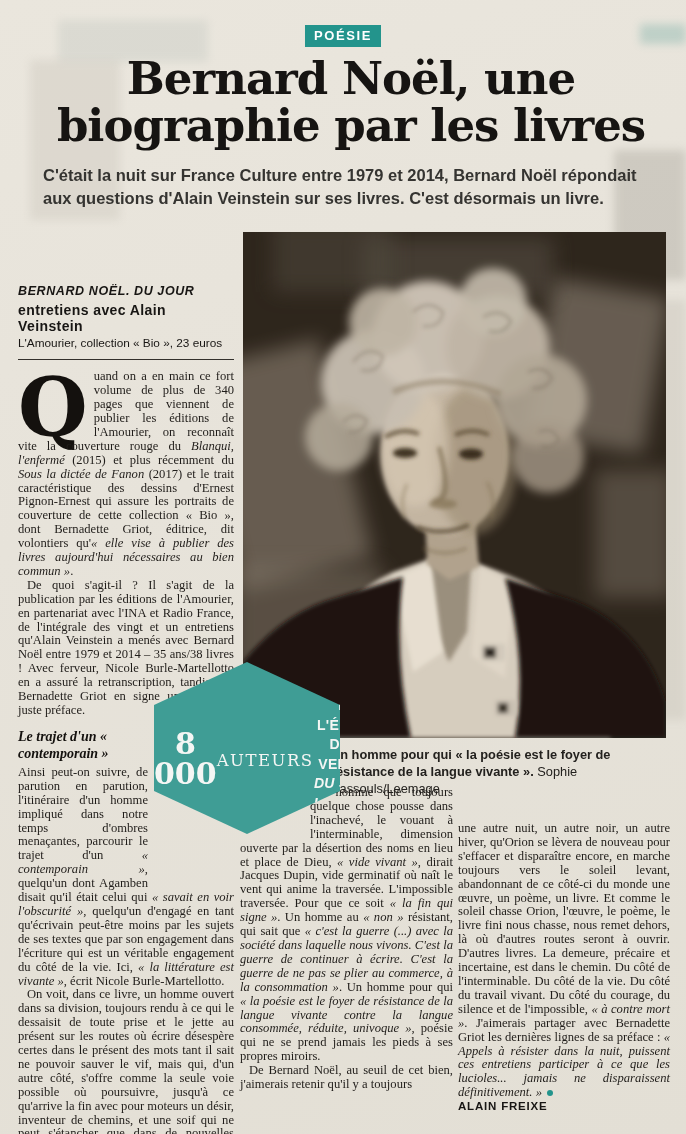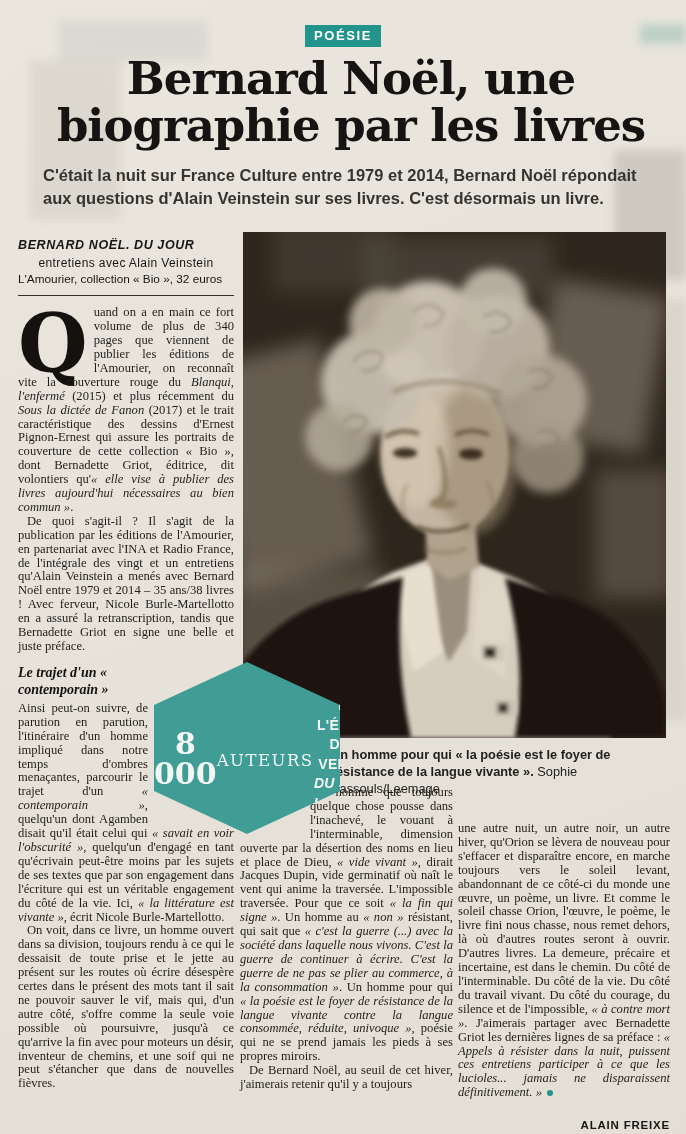--- a/index.html
+++ b/index.html
@@ -32,23 +32,23 @@
     font-size:45px; line-height:1.04; letter-spacing:-1px; color:#161412;padding-left:32px;
   }
   .standfirst{
     position:absolute; left:43px; top:164px; width:600px; text-align:left;
     font-family:"Liberation Sans", sans-serif; font-weight:bold;
     font-size:16.5px; line-height:1.38; color:#353431;
   }
 
   
   .left-col{ position:absolute; left:18px; top:237px; width:216px; }
-  .book-info{ font-family:"Liberation Sans", sans-serif; color:#181614; }
+  .book-info{ font-family:"Liberation Sans", sans-serif; color:#181614;margin-top:46px; }
   .bi-title{ font-weight:bold; font-style:italic; font-size:12.5px; letter-spacing:.6px; line-height:1.3; }
-  .bi-sub{ font-weight:normal; font-size:12px; letter-spacing:.4px; margin-top:3px;text-align:center; }
+  .bi-sub{ font-weight:bold; font-size:14px; letter-spacing:.4px; margin-top:3px; }
   .bi-pub{ font-size:11.8px; margin-top:2px; }
   hr.rule{ border:none; border-top:1.6px solid #33302c; margin:9px 0 10px; }
 
   p.body{
     font-size:12.6px; line-height:13.9px; text-align:justify;
     hyphens:auto; -webkit-hyphens:auto; color:#201d1a;
   }
   p.body.indent{ text-indent:9px; }
   .dropcap{
     float:left; font-family:"DejaVu Serif", serif; font-weight:bold;
@@ -88,21 +88,21 @@
 
   
   .mid-col{ position:absolute; left:240px; top:786px; width:213px; }
   .right-col{ position:absolute; left:458px; top:822px; width:212px; }
   .col p.body + p.body{ margin-top:0; }
   .end-dot{
     display:inline-block; width:6px; height:6px; border-radius:50%;
     background:var(--teal,#23948c); margin-left:5px;
   }
   .byline{
-    margin-top:19px; text-align:right;
+    margin-top:0; text-align:left;
     font-family:"Liberation Sans", sans-serif; font-weight:bold;
     font-size:11.5px; letter-spacing:.8px; color:#181614;
   }
 </style>
 </head>
 <body>
 
 <div class="page">
 
   <div class="ghost g1"></div>
@@ -114,21 +114,21 @@
   <span class="kicker">POÉSIE</span>
 
   <h1 class="headline"><span>Bernard Noël, une</span><br><span>biographie par les livres</span></h1>
 
   <p class="standfirst">C'était la nuit sur France Culture entre 1979 et 2014, Bernard Noël répondait aux questions d'Alain Veinstein sur ses livres. C'est désormais un livre.</p>
 
   <aside class="left-col">
     <div class="book-info">
       <div class="bi-title">BERNARD NOËL. DU JOUR</div>
       <div class="bi-sub">entretiens avec Alain Veinstein</div>
-      <div class="bi-pub">L'Amourier, collection « Bio », 32 euros</div>
+      <div class="bi-pub">L'Amourier, collection « Bio », 23 euros</div>
     </div>
     <hr class="rule">
     <p class="body"><span class="dropcap">Q</span><span>uand on a en main ce fort volume de plus de 340 pages que viennent de publier les éditions de l'Amourier, on reconnaît vite la couverture rouge du <i>Blanqui, l'enfermé</i> (2015) et plus récemment du <i>Sous la dictée de Fanon</i> (2017) et le trait caractéristique des dessins d'Ernest Pignon-Ernest qui assure les portraits de couverture de cette collection « Bio », dont Bernadette Griot, éditrice, dit volontiers qu'<i>« elle vise à publier des livres aujourd'hui nécessaires au bien commun »</i>.</span></p>
     <p class="body indent"><span>De quoi s'agit-il ? Il s'agit de la publication par les éditions de l'Amourier, en partenariat avec l'INA et Radio France, de l'intégrale des vingt et un entretiens qu'Alain Veinstein a menés avec Bernard Noël entre 1979 et 2014 – 35 ans/38 livres ! Avec ferveur, Nicole Burle-Martellotto en a assuré la retranscription, tandis que Bernadette Griot en signe une belle et juste préface.</span></p>
     <div class="hex-spacer"></div>
     <h3 class="subhead">Le trajet d'un « contemporain »</h3>
     <p class="body"><span>Ainsi peut-on suivre, de parution en parution, l'itinéraire d'un homme impliqué dans notre temps d'ombres menaçantes, parcourir le trajet d'un <i>« contemporain »</i>, quelqu'un dont Agamben disait qu'il était celui qui <i>« savait en voir l'obscurité »</i>, quelqu'un d'engagé en tant qu'écrivain peut-être moins par les sujets de ses textes que par son engagement dans l'écriture qui est un véritable engagement du côté de la vie. Ici, <i>« la littérature est vivante »</i>, écrit Nicole Burle-Martellotto.</span></p>
     <p class="body indent"><span>On voit, dans ce livre, un homme ouvert dans sa division, toujours rendu à ce qui le dessaisit de toute prise et le jette au présent sur les routes où écrire désespère certes dans le présent des mots tant il sait ne pouvoir sauver le vif, mais qui, d'un autre côté, s'offre comme la seule voie possible où poursuivre, jusqu'à ce qu'arrive la fin avec pour moteurs un désir, inventeur de chemins, et une soif qui ne peut s'étancher que dans de nouvelles fièvres.</span></p>
   </aside>
 
@@ -221,21 +221,21 @@
 
   <div class="hexagon">
     <div class="hex-number">8 000</div>
     <div class="hex-word">AUTEURS</div>
     <div class="hex-text"><span>SONT PASSÉS DANS L'ÉMISSION D'ALAIN VEINSTEIN, <i>DU JOUR AU LENDEMAIN,</i> SUR FRANCE CULTURE.</span></div>
   </div>
 
   <div class="col mid-col">
     <div class="mid-spacer"></div>
     <p class="body"><span>Un homme que toujours quelque chose pousse dans l'inachevé, le vouant à l'interminable, dimension ouverte par la désertion des noms en lieu et place de Dieu, <i>« vide vivant »</i>, dirait Jacques Dupin, vide germinatif où naît le vent qui anime la traversée. L'impossible traversée. Pour que ce soit <i>« la fin qui signe »</i>. Un homme au <i>« non »</i> résistant, qui sait que <i>« c'est la guerre (...) avec la société dans laquelle nous vivons. C'est la guerre de continuer à écrire. C'est la guerre de ne pas se plier au commerce, à la consommation »</i>. Un homme pour qui <i>« la poésie est le foyer de résistance de la langue vivante contre la langue consommée, réduite, univoque »</i>, poésie qui ne se prend jamais les pieds à ses propres miroirs.</span></p>
-    <p class="body indent"><span>De Bernard Noël, au seuil de cet hiver, j'aimerais retenir qu'il y a toujours</span></p>
+    <p class="body indent"><span>De Bernard Noël, au seuil de cet bien, j'aimerais retenir qu'il y a toujours</span></p>
   </div>
 
   <div class="col right-col">
     <p class="body"><span>une autre nuit, un autre noir, un autre hiver, qu'Orion se lèvera de nouveau pour s'effacer et disparaître encore, en marche toujours vers le soleil levant, abandonnant de ce côté-ci du monde une œuvre, un poème, un livre. Et comme le soleil chasse Orion, l'œuvre, le poème, le livre fini nous chasse, nous remet dehors, là où d'autres routes seront à ouvrir. D'autres livres. La demeure, précaire et incertaine, est dans le chemin. Du côté de l'interminable. Du côté de la vie. Du côté du travail vivant. Du côté du courage, du silence et de l'impossible, <i>« à contre mort »</i>. J'aimerais partager avec Bernadette Griot les dernières lignes de sa préface : <i>« Appels à résister dans la nuit, puissent ces entretiens participer à ce que les lucioles... jamais ne disparaissent définitivement. »</i></span><span class="end-dot"></span></p>
     <div class="byline">ALAIN FREIXE</div>
   </div>
 
 </div>
 
 </body></html>

